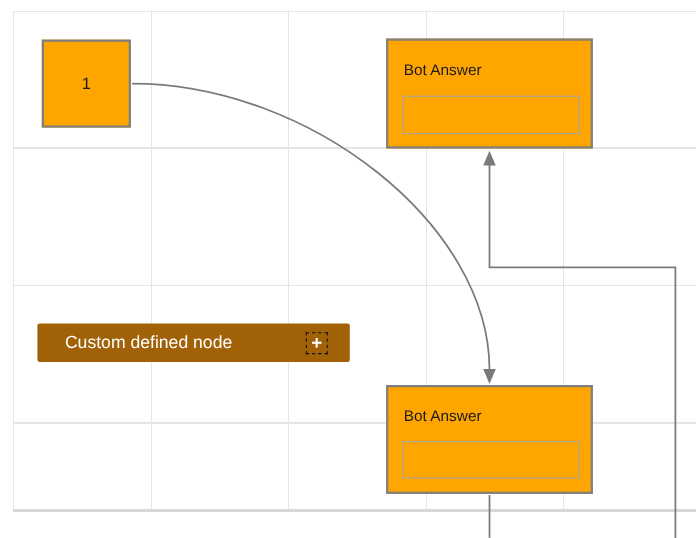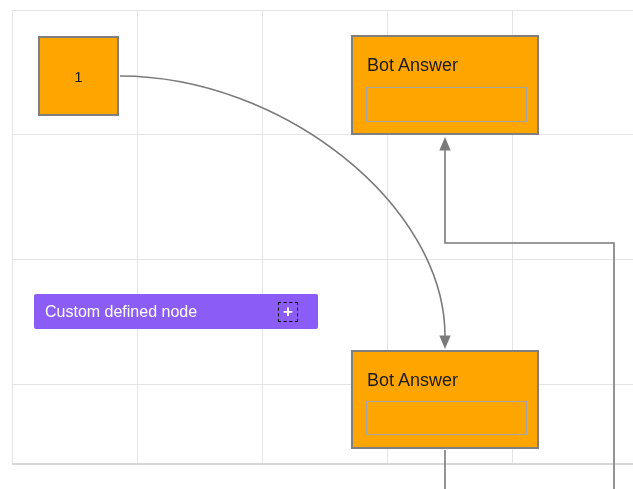--- a/index.html
+++ b/index.html
@@ -23,37 +23,37 @@
     left: 38px; top: 36px; width: 81px; height: 80px;
     display: flex; align-items: center; justify-content: center;
     font-size: 15px; color: #1C1C1C;
   }
 
   #node-bot-top    { left: 351px; top: 35px;  width: 188px; height: 100px; }
   #node-bot-bottom { left: 351px; top: 350px; width: 188px; height: 99px; }
 
   .bot-title {
     position: absolute; left: 14px; top: 18px;
-    font-size: 18px; color: #1C1C1C;
+    font-size: 14px; color: #1C1C1C;
   }
   .bot-field {
     position: absolute; left: 13px; top: 50px;
     width: 161px; height: 35px;
     border: 1px solid #A6A6A6;
     box-sizing: border-box;
     background: transparent;
   }
   #node-bot-bottom .bot-field { top: 49px; height: 34px; }
 
   #node-custom {
     left: 34px; top: 294px; width: 284px; height: 35px;
-    background: #8b5cf6;
+    background: #a16207;
     border-radius: 2px;
     display: flex; align-items: center;
-    padding-left: 11px;
+    padding-left: 25px;
     color: #FFFFFF; font-size: 16px;
   }
   .plus-box {
     position: absolute; right: 20px; top: 50%;
     transform: translateY(-50%);
     width: 20px; height: 20px;
     border: 1px dashed #111111;
     box-sizing: border-box;
     display: flex; align-items: center; justify-content: center;
     color: #FFFFFF; font-size: 17px; font-weight: bold; line-height: 1;

